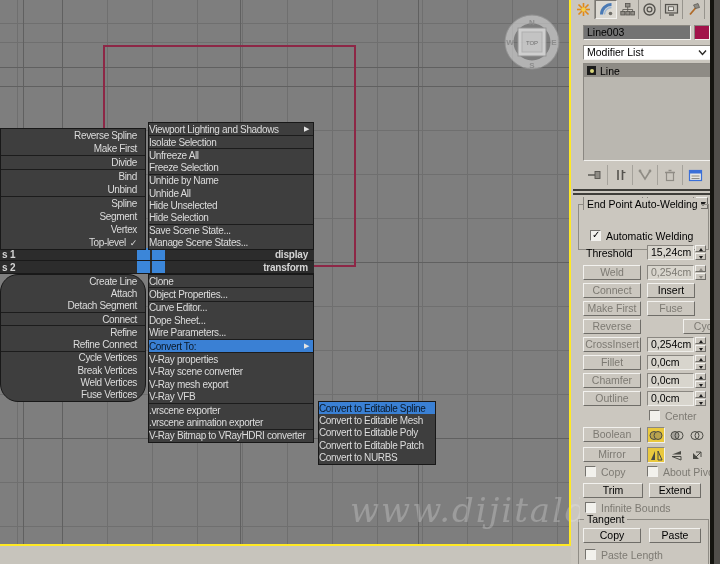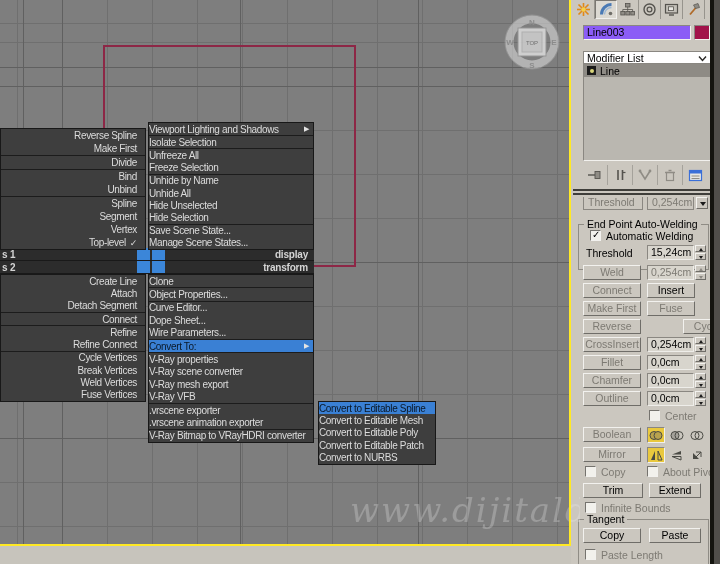--- a/index.html
+++ b/index.html
@@ -33,46 +33,46 @@
   .q-item.L{height:13px;justify-content:flex-end;padding-right:8px;}
   .q-item.R{height:12.2px;padding-right:4px;}
   #quad-left-bottom .q-item{height:12.3px;}
   #quad-right-bottom .q-item{height:12.4px;}
   #convert-submenu .q-item{height:12.4px;}
   .q-item.hl{background:#3a80d4;color:#0a1828;}
   .q-item .ck{margin-left:4px;font-size:9px;}
   .q-item .ar{margin-left:auto;font-size:7px;color:#e3e3e3;}
   .q-item .st{margin-left:auto;width:7px;height:7px;border:1px solid #d6d6d6;background:#2c2c2c;}
   #quad-left-top{left:0;top:128px;width:146px;}
-  #quad-left-bottom{left:0;top:274px;width:146px;}
+  #quad-left-bottom{left:0;top:274px;width:146px;border-radius:18px;}
   #quad-right-top{left:148px;top:122px;width:166px;}
   #quad-right-bottom{left:148px;top:274px;width:166px;}
   #convert-submenu{left:318px;top:401px;width:118px;z-index:6;}
   .quad-title{position:absolute;left:0;width:314px;height:13px;background:#2c2c2c;z-index:5;
     border-bottom:1px solid #191919;font-size:10px;font-weight:bold;color:#d4d4d4;
     display:flex;align-items:center;letter-spacing:-0.2px;}
   .qt1{top:248px;} .qt2{top:261px;}
   .quad-title .lt{padding-left:2px;}
   .quad-title .rt{margin-left:auto;padding-right:6px;}
   .qsq{position:absolute;top:0;width:13px;height:12px;background:#3b86d9;}
   .qsq.a{left:137px;} .qsq.b{left:152px;}
 
   
   .panel{position:absolute;left:571px;top:0;width:149px;height:564px;background:#cbc7bf;
          font-size:10.5px;color:#000;}
   .edge-black{position:absolute;right:6px;top:0;width:4px;height:564px;background:#14140f;}
   .edge-gray{position:absolute;right:0;top:0;width:6px;height:564px;background:#504e4a;}
   .ptabs{position:absolute;left:2px;top:0;height:20px;display:flex;}
   .ptab{width:22px;height:19px;border-right:1px solid #97948d;display:flex;align-items:center;justify-content:center;}
   .ptab.active{background:#dcd9d2;border:1px solid;border-color:#7a7772 #f2f1ee #f2f1ee #7a7772;}
-  .nameinput{position:absolute;left:12px;top:25px;width:108px;height:15px;background:#8b5cf6;
+  .nameinput{position:absolute;left:12px;top:25px;width:108px;height:15px;background:#737373;
     border:1px solid;border-color:#8a8781 #f2f1ee #f2f1ee #8a8781;padding:1px 3px;font-size:10.5px;line-height:11px;}
   .swatch{position:absolute;left:123px;top:25px;width:16px;height:15px;background:#a2134a;
     border:1px solid;border-color:#8a8781 #f2f1ee #f2f1ee #8a8781;}
-  .combo{position:absolute;left:12px;top:51px;width:128px;height:15px;background:#fff;
+  .combo{position:absolute;left:12px;top:45px;width:128px;height:15px;background:#fff;
     border:1px solid;border-color:#8a8781 #f2f1ee #f2f1ee #8a8781;padding:1px 3px;line-height:11px;display:flex;}
   .combo svg{margin-left:auto;margin-top:2px;}
   .stackbox{position:absolute;left:12px;top:63px;width:128px;height:98px;background:#bab7b0;
     border:1px solid;border-color:#8a8781 #f2f1ee #f2f1ee #8a8781;}
   .stackrow{height:13px;background:#8e8b85;display:flex;align-items:center;padding-left:3px;color:#000;}
   .modicon{width:9px;height:9px;background:#1b1b1b;margin-right:4px;position:relative;}
   .modicon::after{content:'';position:absolute;left:2.5px;top:2.5px;width:4px;height:4px;background:#d8d57a;border-radius:50%;}
   .stacktools{position:absolute;left:12px;top:165px;width:128px;height:20px;display:flex;}
   .stool{width:25px;height:20px;display:flex;align-items:center;justify-content:center;border-right:1px solid #a5a29b;}
   .stool:last-child{border-right:none;}
@@ -454,21 +454,21 @@
 
     <div class="dline" style="top:189px;"></div>
     <div class="dline" style="top:193px;"></div>
 
     <div class="clipped" style="left:0;top:197px;width:140px;height:14px;">
       <div class="clipbox" style="left:12px;top:-2px;width:60px;height:15px;">Threshold</div>
       <div class="clipbox" style="left:76px;top:-2px;width:47px;height:15px;">0,254cm</div>
       <div class="dropbtn" style="left:125px;top:0;"></div>
     </div>
 
-    <div class="grp" style="left:7px;top:224px;width:131px;height:46px;">
+    <div class="grp" style="left:7px;top:204px;width:131px;height:46px;">
       <div class="grp-t">End Point Auto-Welding</div>
     </div>
     <span class="chk on" style="left:19px;top:230px;"></span>
     <span class="plabel" style="left:35px;top:230px;">Automatic Welding</span>
     <span class="plabel" style="left:15px;top:247px;">Threshold</span>
     <div class="fld" style="left:76px;top:245px;width:47px;">15,24cm</div>
     <div class="spin" style="left:124px;top:245px;">
         <i class="up"></i>
         <i class="dn"></i>
       </div>

